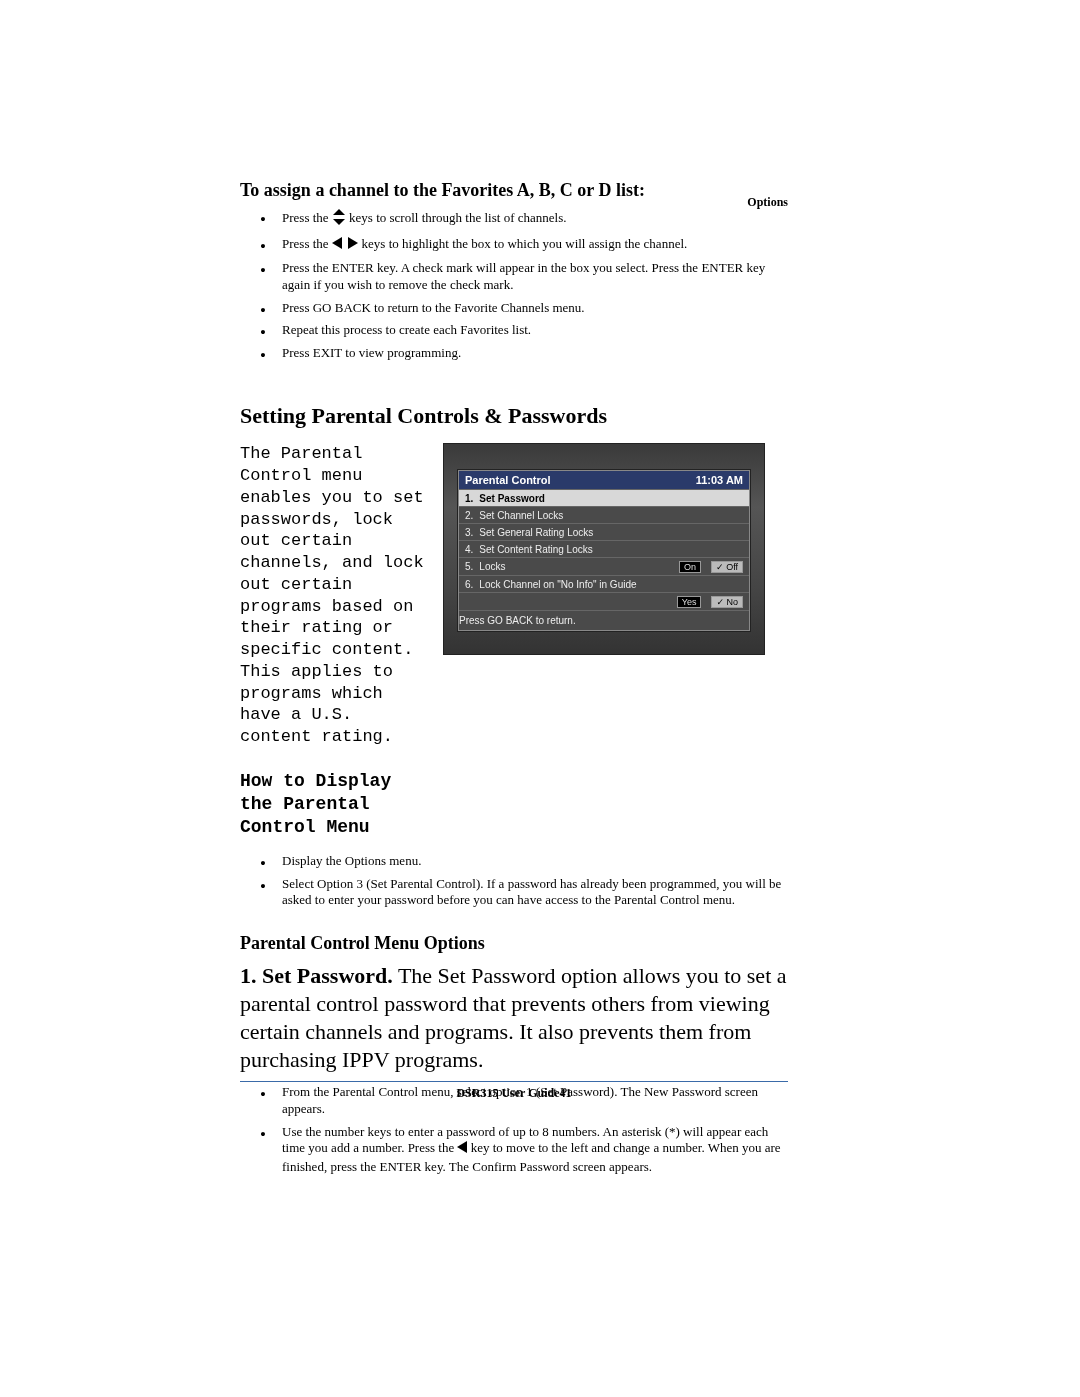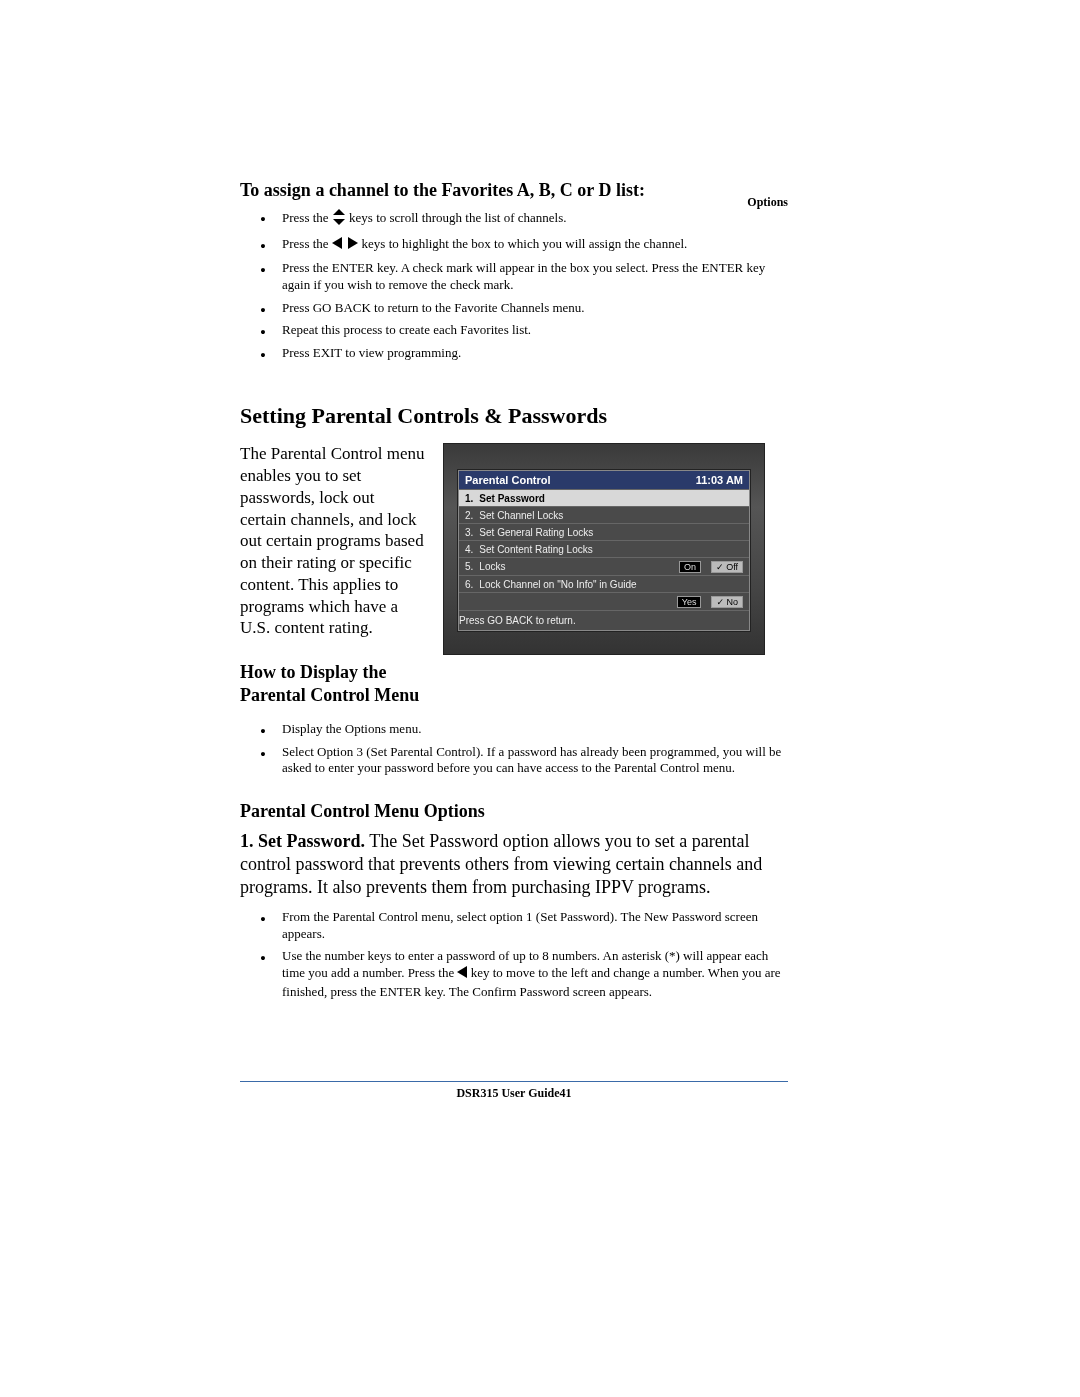--- a/index.html
+++ b/index.html
@@ -59,31 +59,32 @@
   }
   .two-col {
     display: flex;
     gap: 18px;
     align-items: flex-start;
   }
   .col-text {
     flex: 0 0 185px;
     font-size: 17px;
     line-height: 1.28;
+    font-family: Liberation Mono, monospace;
   }
   .col-img {
     flex: 1;
   }
   .sub-bold {
     font-weight: bold;
     font-size: 18px;
     margin: 18px 0 8px 0;
   }
   .para {
-    font-size: 18px;
+    font-size: 22px;
     line-height: 1.28;
     margin: 6px 0;
   }
   .footer-rule {
     position: absolute;
     left: 240px;
     right: 160px;
     bottom: 315px;
     border-top: 1.5px solid #3a6aa8;
   }

